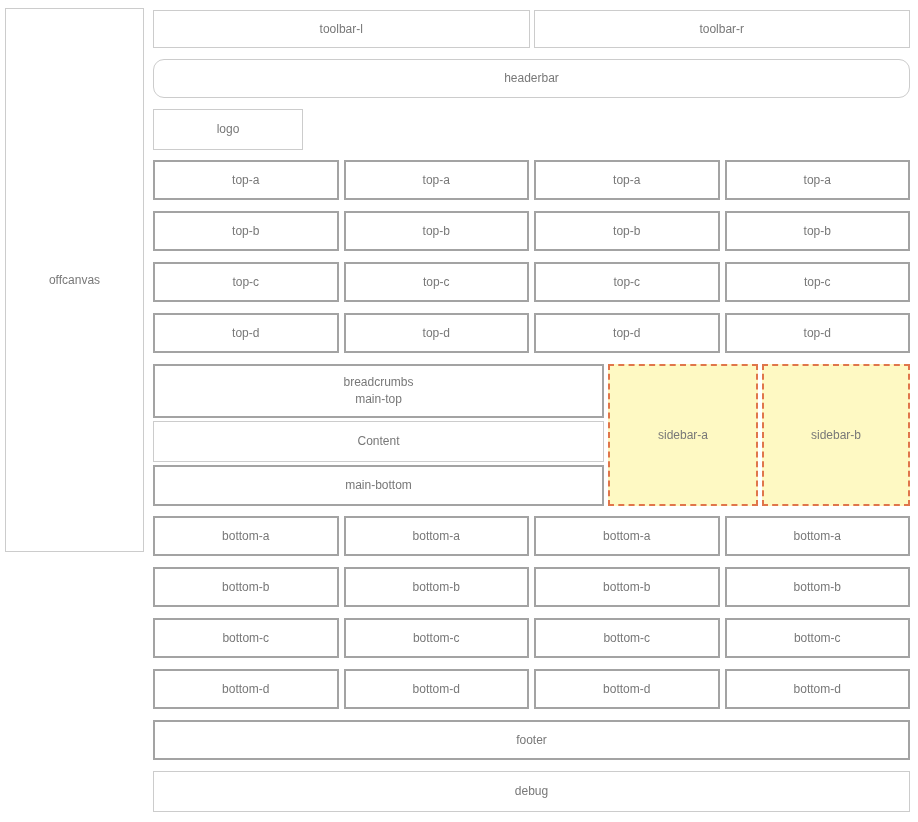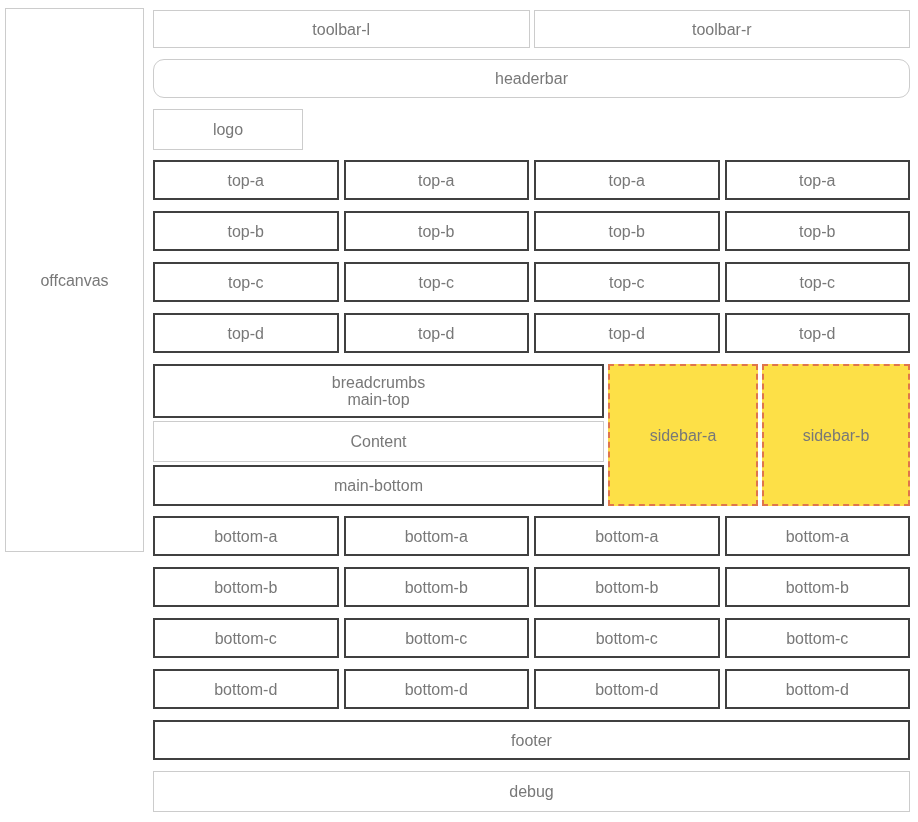--- a/index.html
+++ b/index.html
@@ -15,29 +15,29 @@
     background: #ffffff;
     overflow: hidden;
   }
   .cell {
     box-sizing: border-box;
     display: flex;
     align-items: center;
     justify-content: center;
     text-align: center;
     color: #787878;
-    font-size: 16px;
+    font-size: 12px;
     line-height: 17px;
     background: #ffffff;
   }
   .gray  { border: 1px solid #cccccc; }
-  .blue  { border: 2px solid #404040; }
+  .blue  { border: 2px solid #a3a3a3; }
   .orange {
     border: 2px dashed #e0764b;
-    background: #fde047;
+    background: #fef9c3;
   }
   #offcanvas {
     position: absolute;
     left: 5px;
     top: 8px;
     width: 139px;
     height: 544px;
   }
   #main-col {
     position: absolute;

